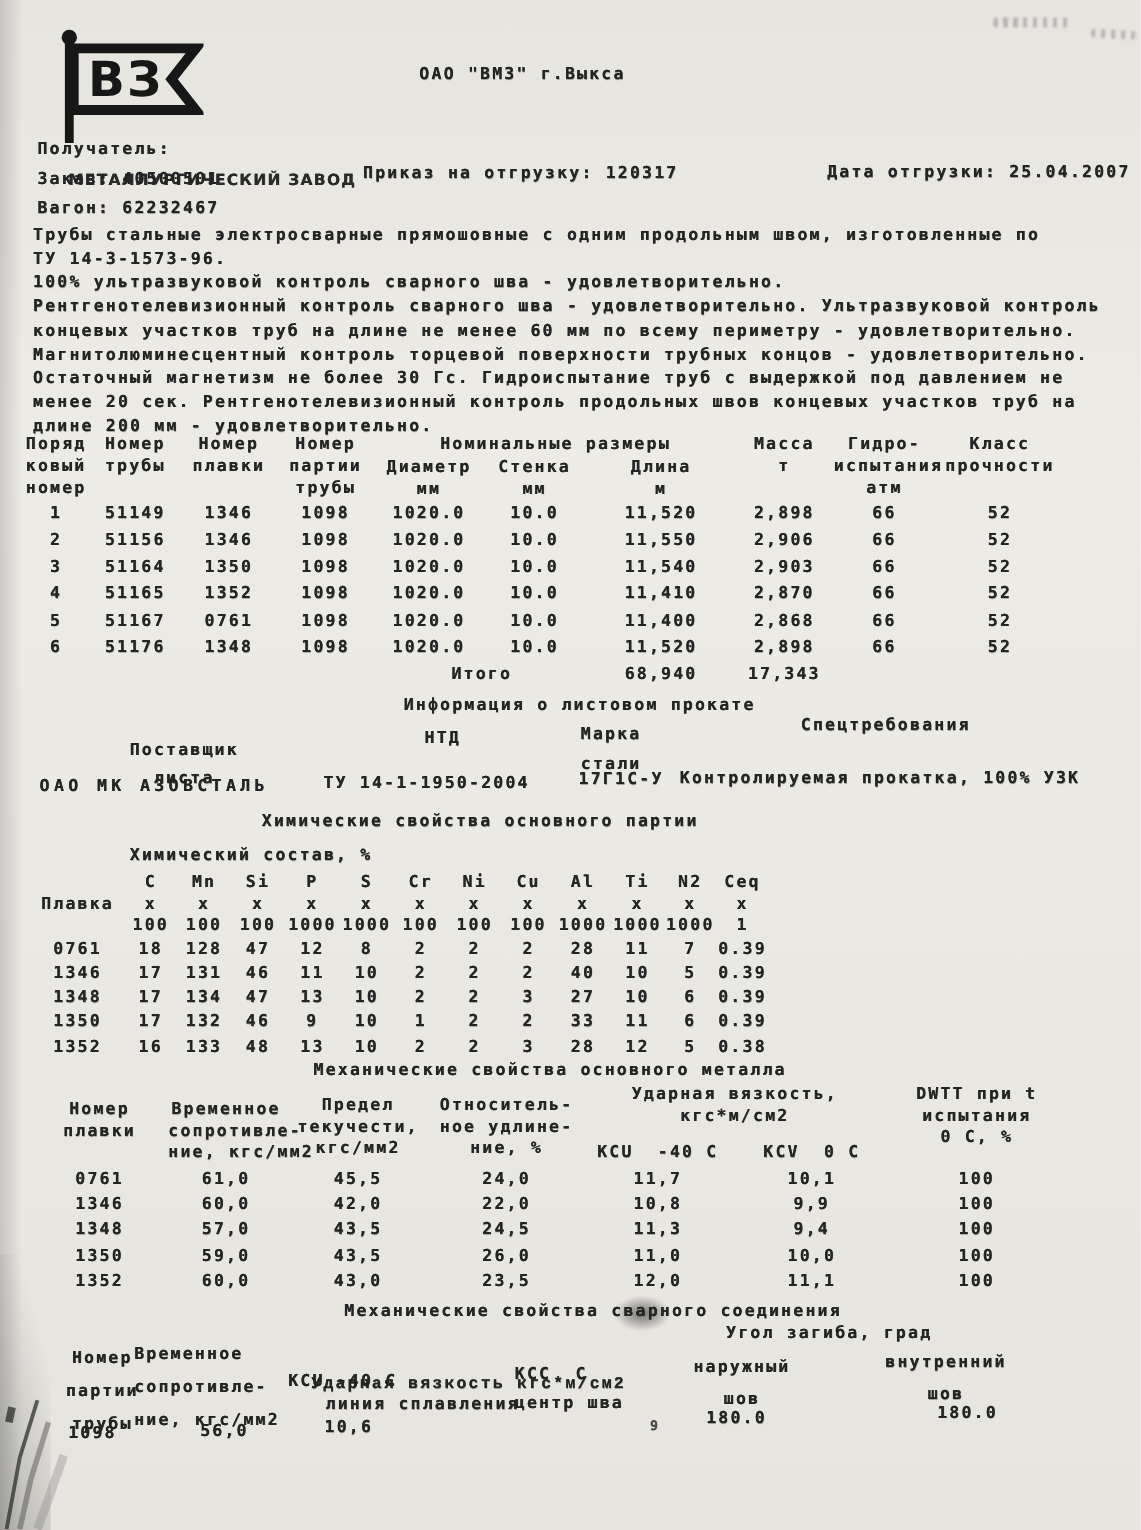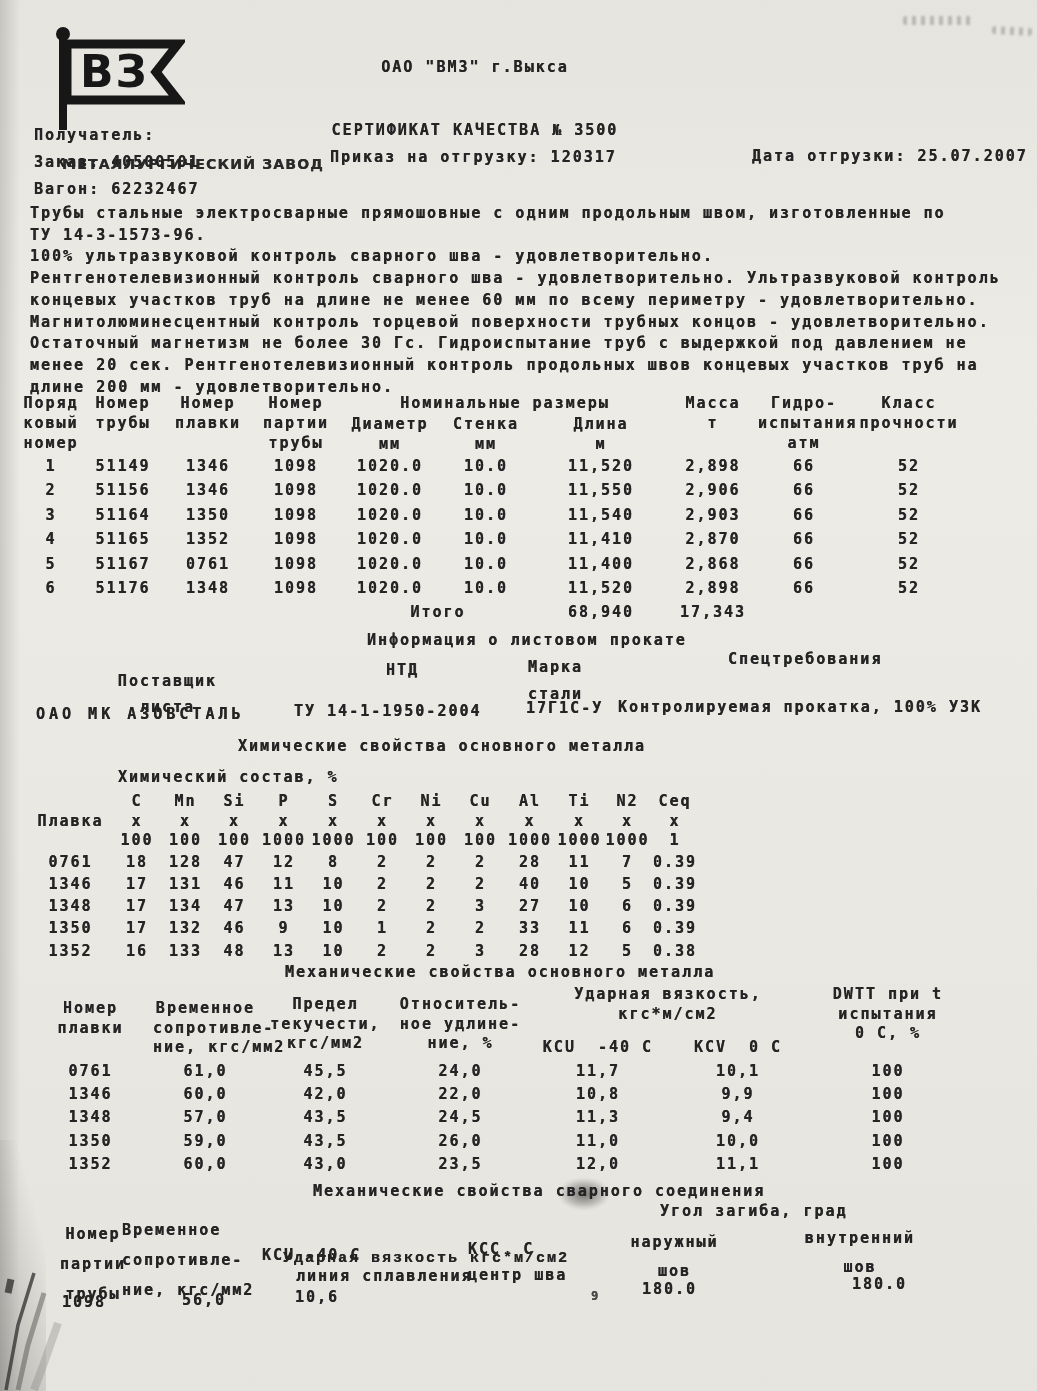--- a/index.html
+++ b/index.html
@@ -63,27 +63,26 @@
     <rect x="9" y="10" width="8" height="96" fill="#171717"></rect>
     <circle cx="13" cy="10" r="7" fill="#171717"></circle>
     <path d="M17,20 L128,20 L106,48 L128,76 L17,76 Z" fill="none" stroke="#171717" stroke-width="9"></path>
     <text x="30" y="63" font-family="DejaVu Sans, sans-serif" font-size="44" font-weight="800" fill="#171717" letter-spacing="2">ВЗ</text>
   </svg>
   <div class="logo-sub ink" style="margin-top:2px;">МЕТАЛЛУРГИЧЕСКИЙ ЗАВОД</div>
 </div>
 
 <div class="abs ink center" style="left:310px;top:22px;width:330px;">
   <div>ОАО "ВМЗ" г.Выкса</div>
-  <div style="margin-top:9px;">СЕРТИФИКАТ КАЧЕСТВА № 3500</div>
 </div>
 
 <div class="abs ink" style="left:34px;top:126px;">Получатель:</div>
 <div class="abs ink" style="left:34px;top:153px;">Заказ: 40500501</div>
 <div class="abs ink" style="left:330px;top:148px;">Приказ на отгрузку: 120317</div>
-<div class="abs ink" style="left:752px;top:147px;">Дата отгрузки: 25.07.2007</div>
+<div class="abs ink" style="left:752px;top:147px;">Дата отгрузки: 25.04.2007</div>
 <div class="abs ink" style="left:34px;top:180px;">Вагон: 62232467</div>
 
 <div class="abs ink prelines" style="left:30px;top:203px;width:1000px;line-height:21.7px;white-space:pre-line;">Трубы стальные электросварные прямошовные с одним продольным швом, изготовленные по
 ТУ 14-3-1573-96.
 100% ультразвуковой контроль сварного шва - удовлетворительно.
 Рентгенотелевизионный контроль сварного шва - удовлетворительно. Ультразвуковой контроль
 концевых участков труб на длине не менее 60 мм по всему периметру - удовлетворительно.
 Магнитолюминесцентный контроль торцевой поверхности трубных концов - удовлетворительно.
 Остаточный магнетизм не более 30 Гс. Гидроиспытание труб с выдержкой под давлением не
 менее 20 сек. Рентгенотелевизионный контроль продольных швов концевых участков труб на
@@ -142,21 +141,21 @@
 листа</div>
 <div class="abs ink" style="left:386px;top:661px;">НТД</div>
 <div class="abs ink prelines" style="left:528px;top:654px;line-height:27px;text-align:center;">Марка
 стали</div>
 <div class="abs ink" style="left:728px;top:650px;">Спецтребования</div>
 <div class="abs ink wide" style="left:36px;top:705px;">ОАО МК АЗОВСТАЛЬ</div>
 <div class="abs ink" style="left:294px;top:702px;">ТУ 14-1-1950-2004</div>
 <div class="abs ink" style="left:526px;top:699px;">17Г1С-У</div>
 <div class="abs ink" style="left:618px;top:698px;">Контролируемая прокатка, 100% УЗК</div>
 
-<div class="abs ink section-title" style="left:238px;top:737px;">Химические свойства основного металла</div>
+<div class="abs ink section-title" style="left:238px;top:737px;">Химические свойства основного партии</div>
 <div class="abs ink" style="left:118px;top:768px;">Химический состав, %</div>
 
 <table id="chem-table" class="abs" style="left:28px;top:792px;width:671px;">
   <colgroup>
     <col style="width:85px"><col style="width:48px"><col style="width:49px"><col style="width:49px">
     <col style="width:50px"><col style="width:49px"><col style="width:49px"><col style="width:49px">
     <col style="width:49px"><col style="width:50px"><col style="width:49px"><col style="width:47px">
     <col style="width:48px">
   </colgroup>
   <thead>

